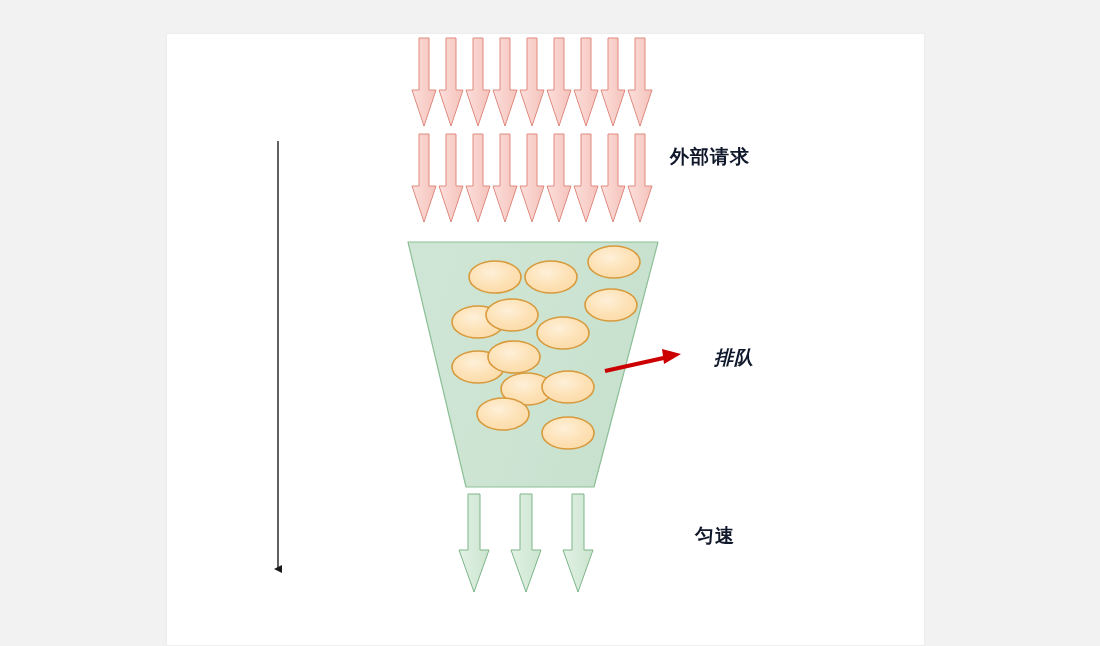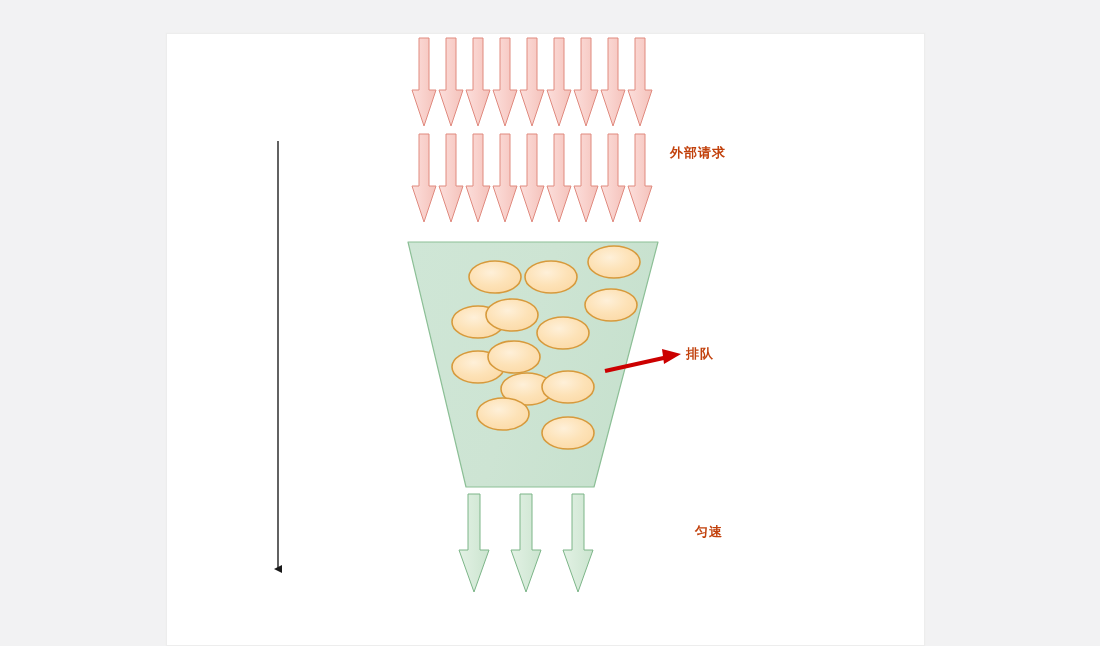--- a/index.html
+++ b/index.html
@@ -28,29 +28,29 @@
   }
   #diagram {
     position: absolute;
     left: 0;
     top: 0;
     width: 1100px;
     height: 646px;
   }
   .lbl {
     position: absolute;
-    color: #c2410c;
+    color: #0f172a;
     font-weight: bold;
-    font-size: 13px;
+    font-size: 19px;
     letter-spacing: 1px;
     white-space: nowrap;
     font-family: "DejaVu Sans", "Liberation Sans", sans-serif;
   }
   #label-external { left: 670px; top: 144px; }
-  #label-queue    { left: 686px; top: 345px; }
+  #label-queue    { left: 714px; top: 345px; font-style: italic; }
   #label-constant { left: 655px; top: 523px; margin-left: 40px; }
 </style>
 </head>
 <body>
 
 <div id="root">
 
   <div id="canvas"></div>
 
   <svg id="diagram" viewBox="0 0 1100 646">

